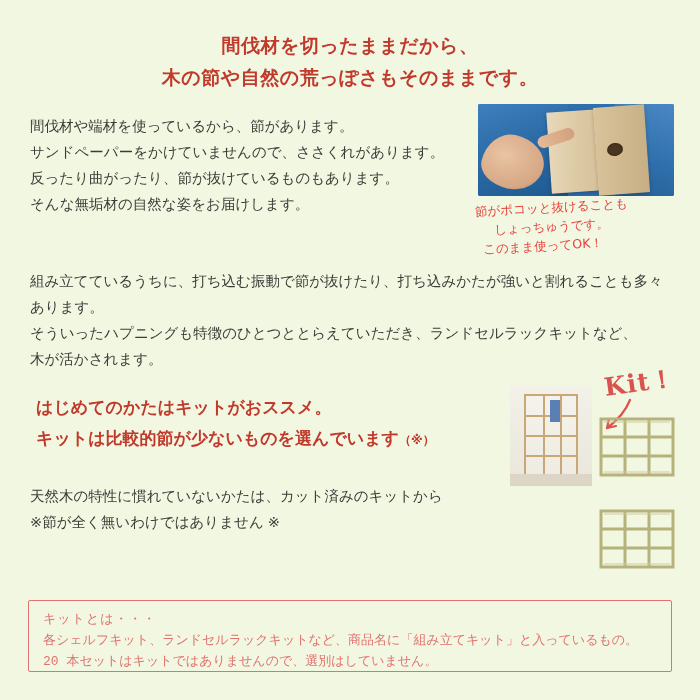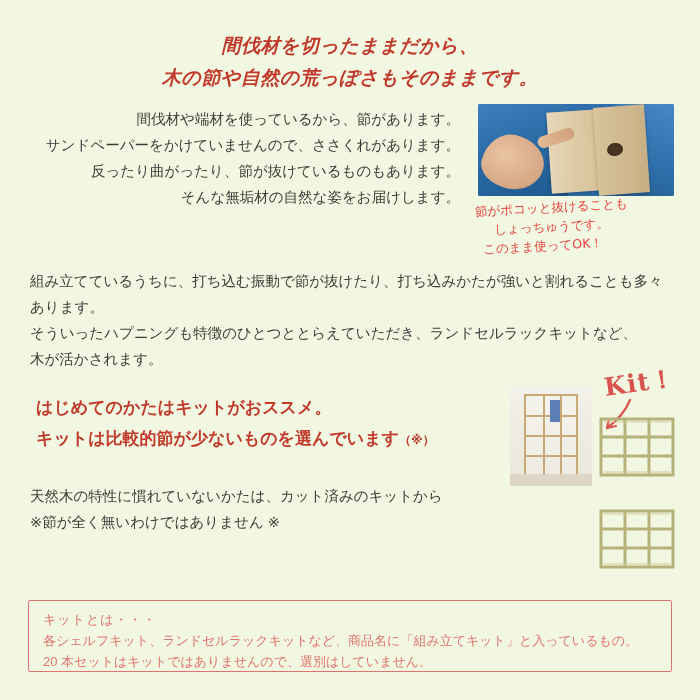--- a/index.html
+++ b/index.html
@@ -27,37 +27,36 @@
     position: absolute;
     top: 30px;
     left: 0;
     width: 700px;
     text-align: center;
     color: #c0392b;
     font-weight: bold;
     font-size: 19px;
     line-height: 32px;
     letter-spacing: 0.5px;
-    font-style: italic;
   }
   .headline .l2 {
     display: block;
   }
 
   
   .para {
     position: absolute;
     left: 30px;
     font-size: 14.5px;
     line-height: 26px;
     color: #3c3c37;
   }
   .para .ln { display: block; white-space: nowrap; }
 
-  #para1 { top: 106px; width: 430px; text-align: right; }
+  #para1 { top: 113px; width: 430px; }
   #para2 { top: 268px; width: 640px; }
   #para2 .ln { white-space: normal; }
 
   
   .photo {
     position: absolute;
     top: 104px;
     left: 478px;
     width: 196px;
     height: 92px;
@@ -237,20 +236,21 @@
     position: absolute;
     left: 28px;
     top: 600px;
     width: 644px;
     height: 72px;
     box-sizing: border-box;
     border: 1px solid #e0736e;
     border-radius: 2px;
     background: transparent;
     padding: 8px 12px 0 14px;
+    font-family: Liberation Mono, monospace;
   }
   .note-box .nl {
     display: block;
     color: #e0736e;
     font-size: 13px;
     line-height: 21px;
     white-space: nowrap;
   }
   .note-box .nl:first-child { letter-spacing: 1px; }
 </style>

